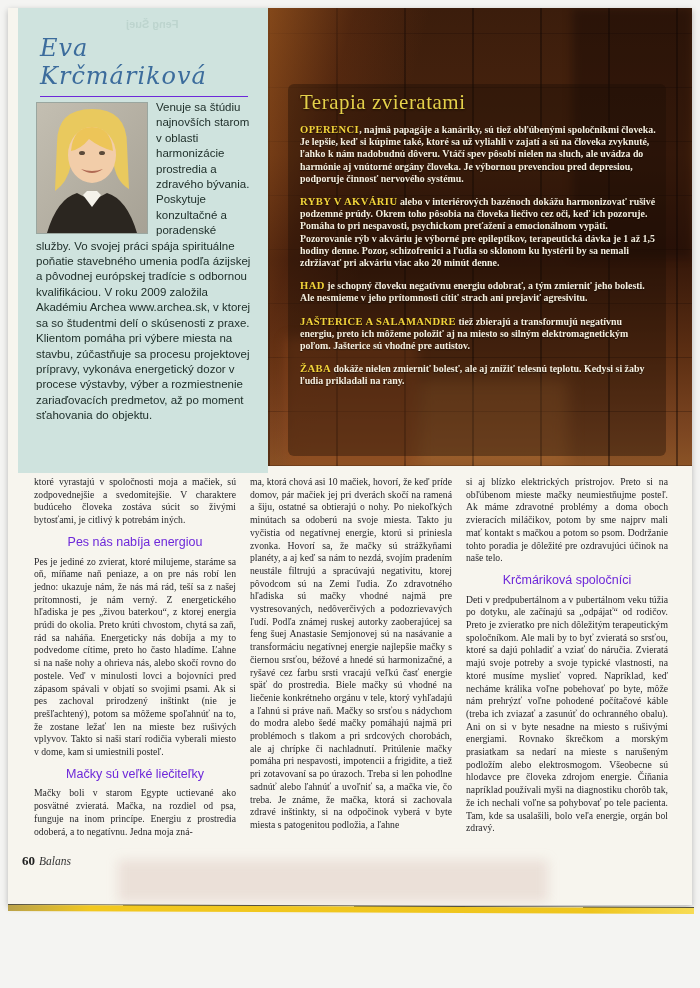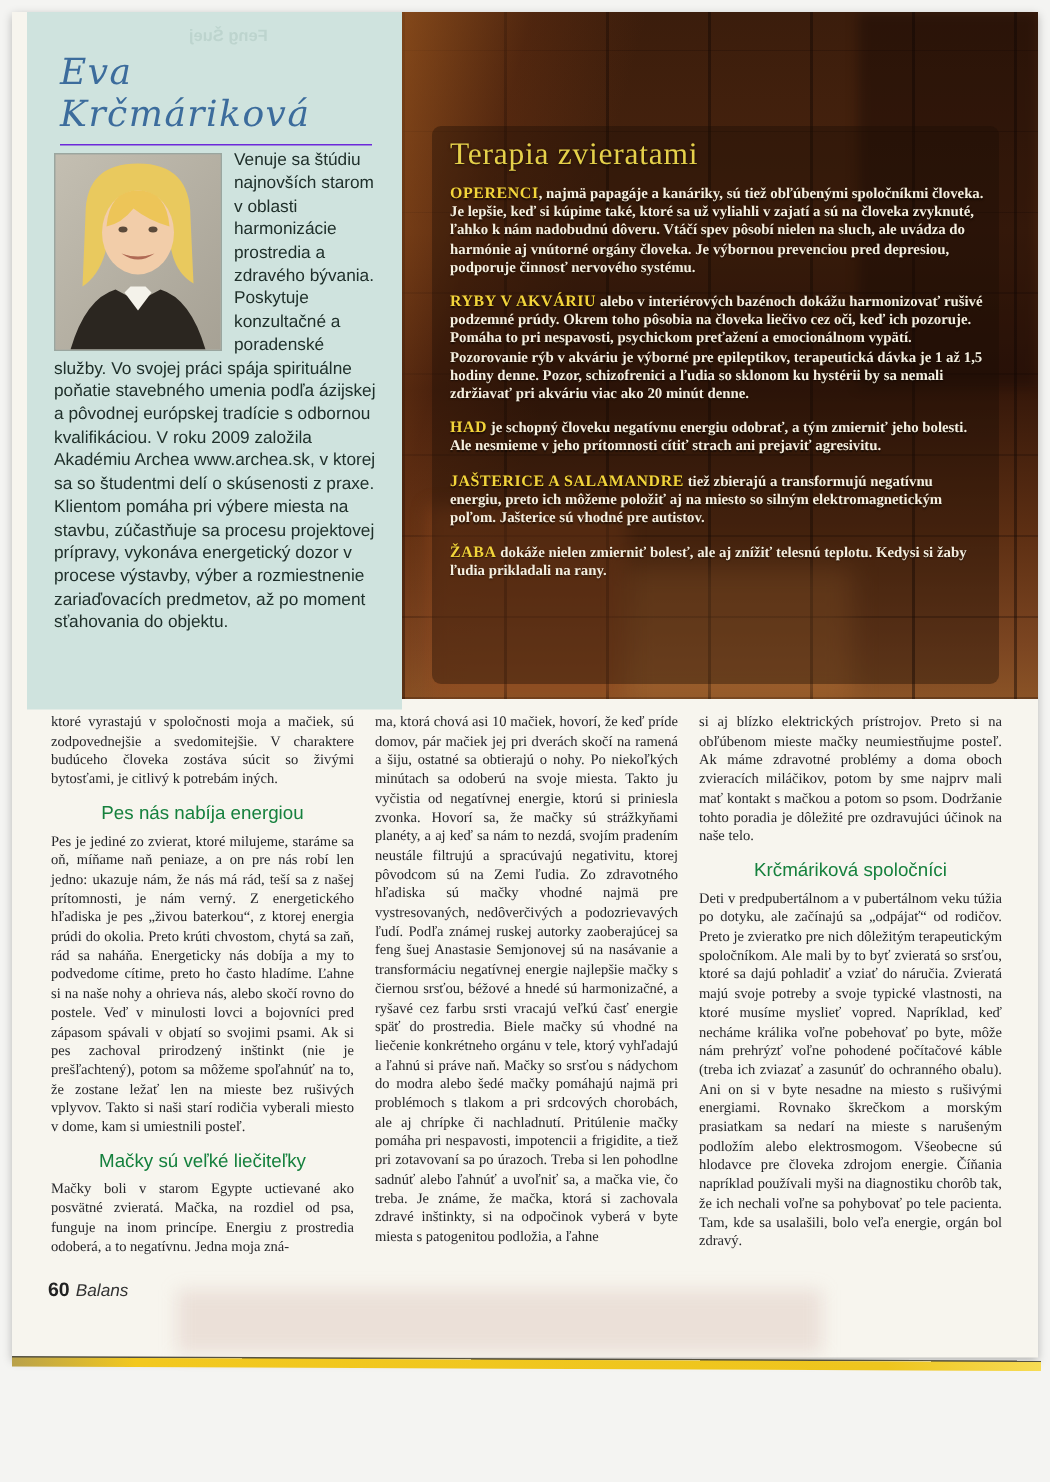--- a/index.html
+++ b/index.html
@@ -45,24 +45,24 @@
   .feature-items p{margin:0 0 11px 0;font-size:9.9px;line-height:12.2px;font-weight:bold;
       color:#f5efdf;text-shadow:0 1px 1px rgba(0,0,0,.55);}
   .lead{color:#f2d43a;font-size:10.6px;font-weight:800;letter-spacing:.4px;}
 
   
   .columns{position:absolute;left:26px;top:468px;width:634px;display:flex;gap:14px;}
   .col{flex:1 1 0;font-family:"Liberation Serif",serif;font-size:9.7px;line-height:12.7px;
        color:#26262a;text-align:justify;}
   .col p{margin:0;}
   .col-heading{font-family:"Liberation Sans",sans-serif;font-size:12.5px;font-weight:500;
-       color:#15803d;text-align:center;margin:9px 0 7px 0;}
+       color:#6d28d9;text-align:center;margin:9px 0 7px 0;}
   .bleed-bottom{position:absolute;left:110px;top:852px;width:430px;height:42px;
        background:rgba(196,150,140,0.22);filter:blur(6px);}
-  .footer{position:absolute;left:24px;top:843px;font-family:Liberation Sans, sans-serif;color:#222;}
+  .footer{position:absolute;left:14px;top:843px;font-family:Liberation Serif, serif;color:#222;}
   .footer .num{font-size:13px;font-weight:bold;}
   .footer .mag{font-size:11.5px;font-style:italic;margin-left:4px;color:#333;}
 </style>
 </head>
 <body>
 
 <div class="page">
 
   <div class="sidebar">
     <div class="bleed">Feng Šuej</div>

